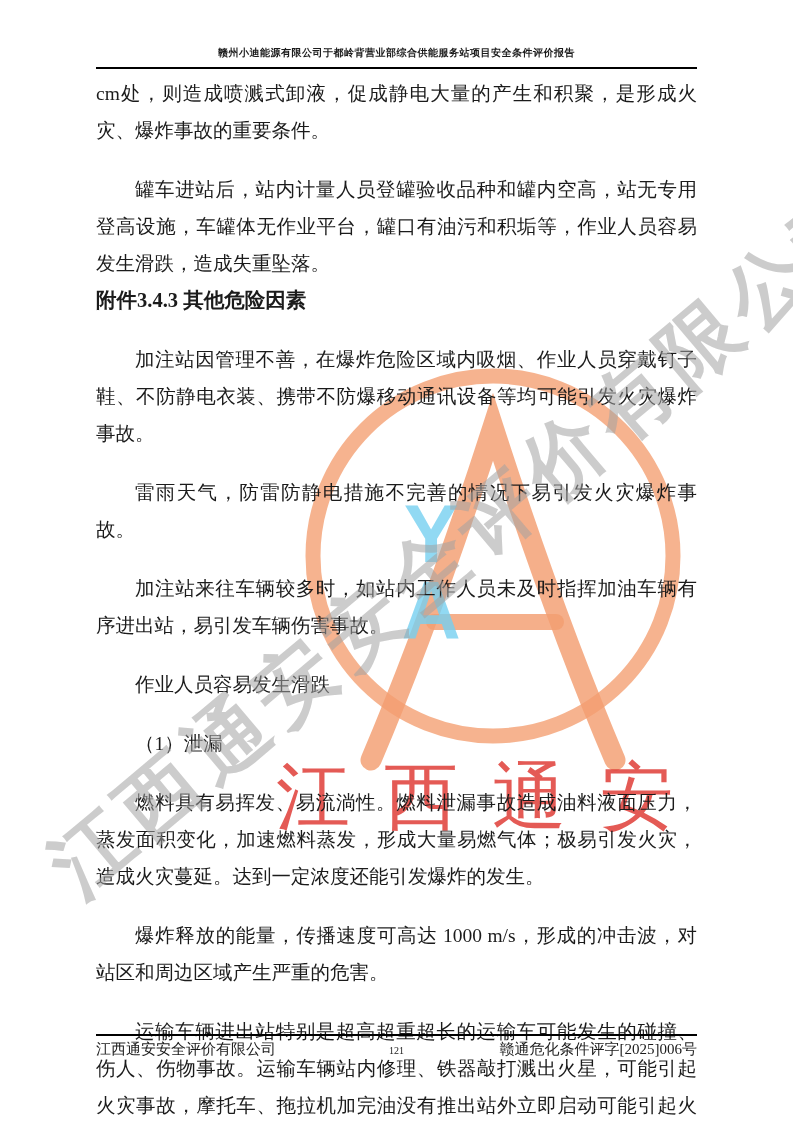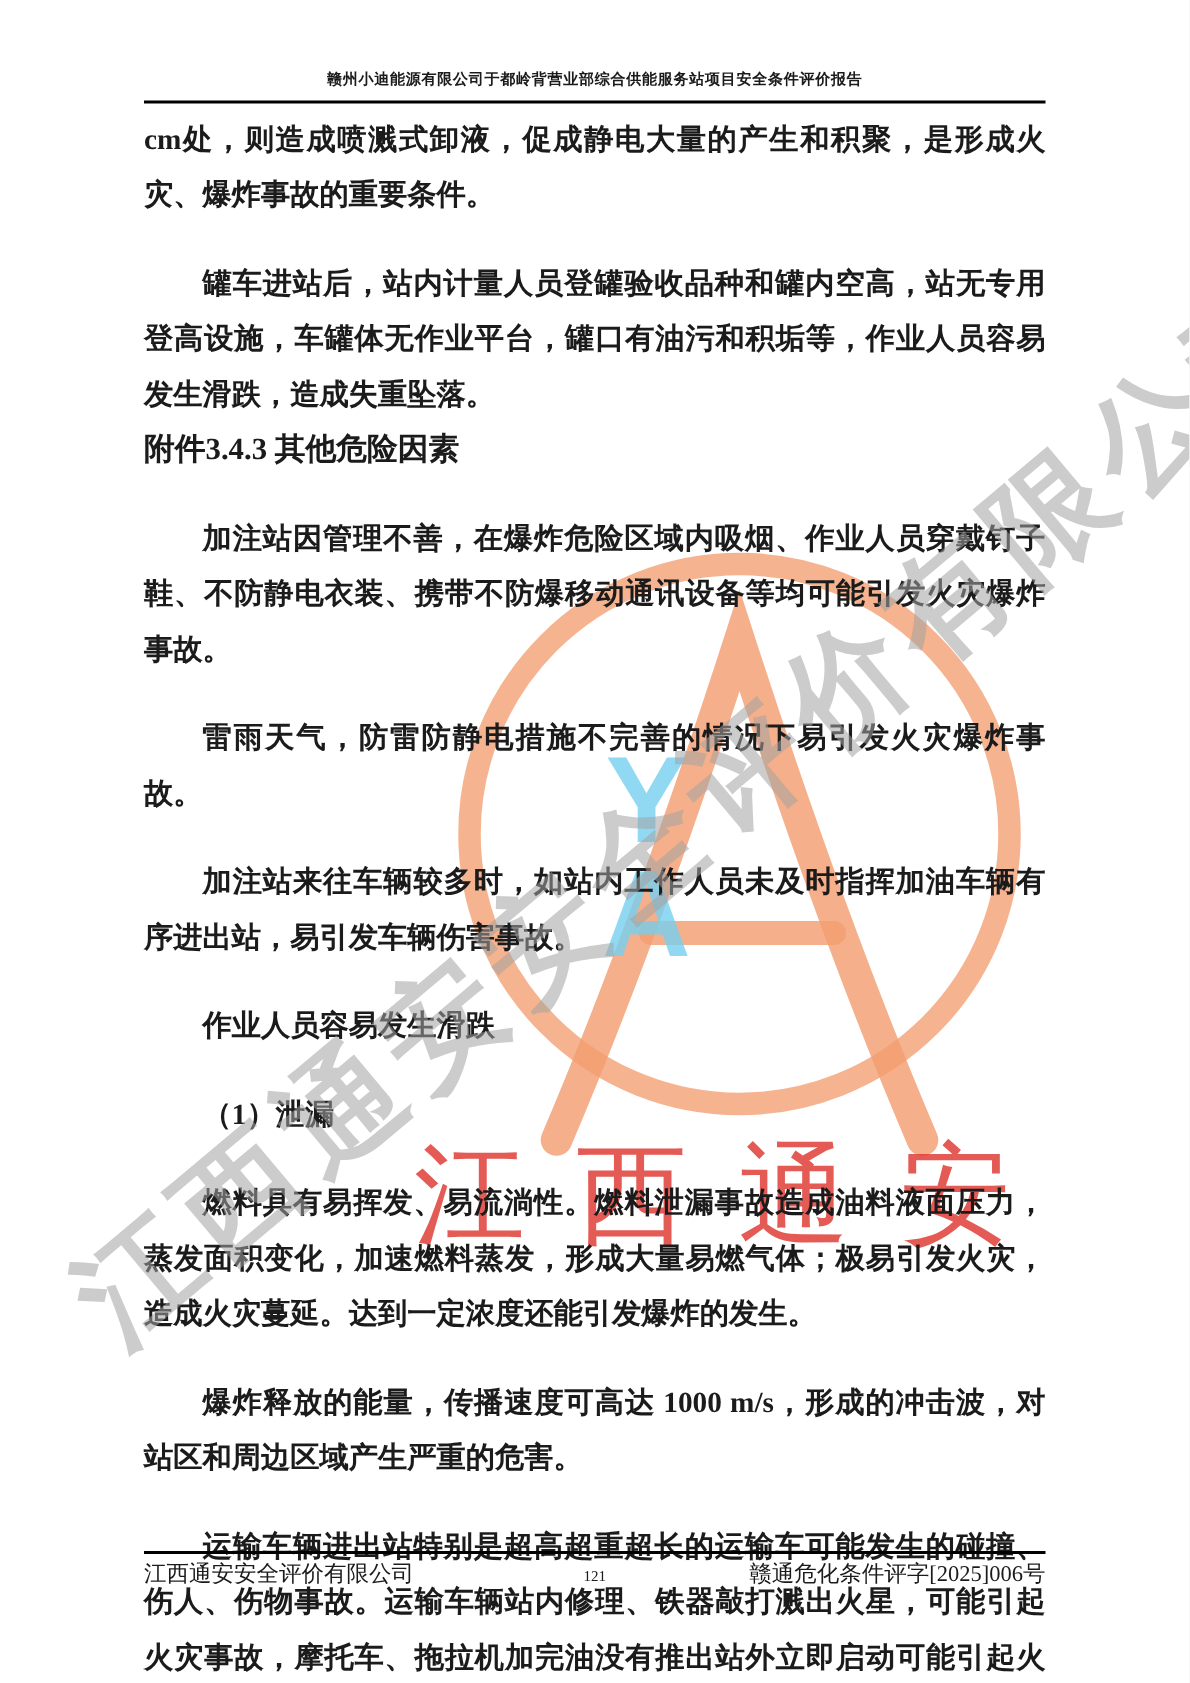--- a/index.html
+++ b/index.html
@@ -26,21 +26,21 @@
   }
   
   .content{
     position:relative;z-index:2;
     margin:6px 96px 0 96px;
     width:601px;
     font-size:19.5px;
     line-height:37px;
     text-align:justify;
   }
-  .para{margin:0;font-weight:bold;}
+  .para{margin:0;}
   .p-indent{text-indent:2em;margin-top:22px;}
   .p-head{font-weight:bold;font-size:20.5px;text-indent:0;}
   
   .footer{
     position:absolute;z-index:2;
     left:96px;right:96px;top:1034px;
     border-top:2px solid #000;
     padding-top:4px;
     display:flex;align-items:baseline;
     font-size:15px;

